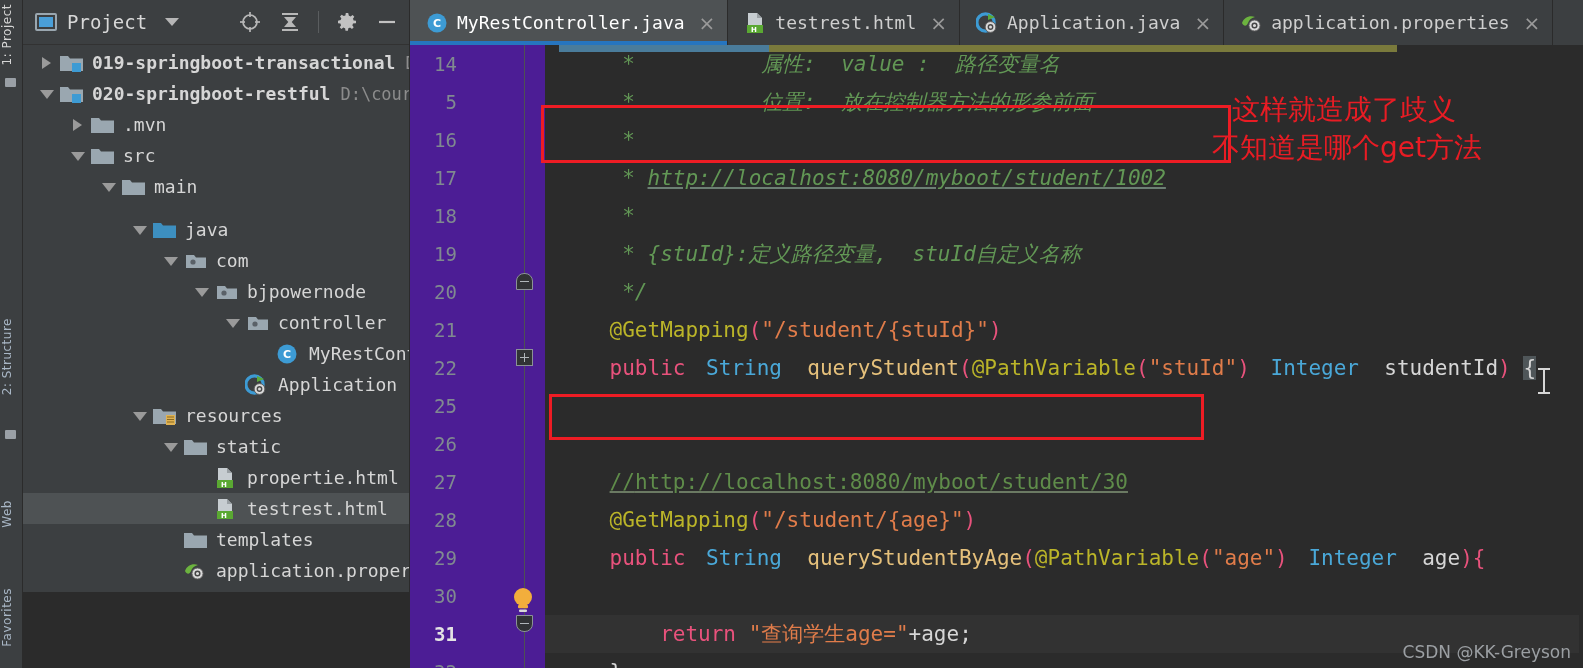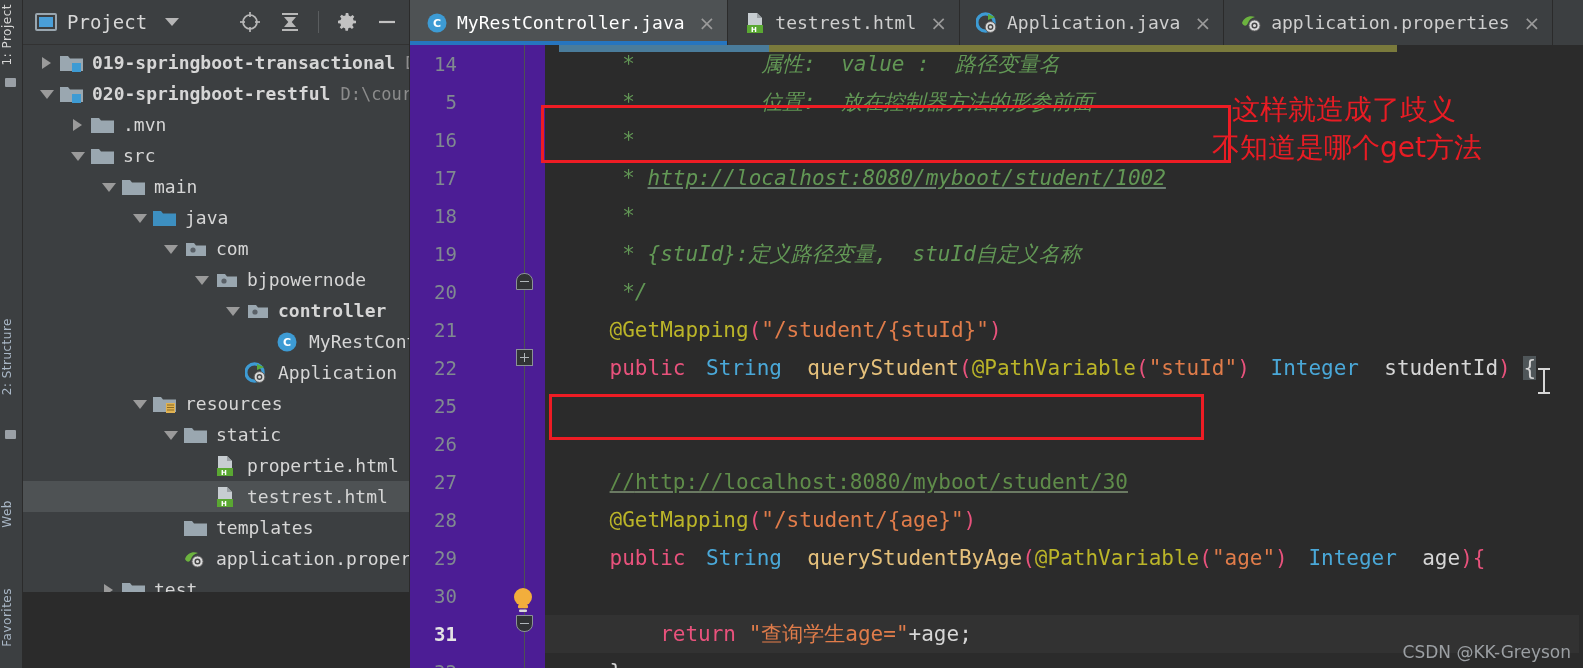--- a/index.html
+++ b/index.html
@@ -272,21 +272,21 @@
             </svg></span>
           <span class="tname">src</span>
         </div>
         <div class="trow" style="padding-left: 76px;">
           <span class="twist d"></span>
           <span class="ticon"><svg width="26" height="22" viewBox="0 0 26 22">
               <path fill="#9aa7b0" d="M1 4h8l2 2.4h13V19H1z"></path>
             </svg></span>
           <span class="tname">main</span>
         </div>
-        <div class="trow" style="padding-left: 107px;">
+        <div class="trow" style="padding-left: 107px; margin-top: 12px;">
           <span class="twist d"></span>
           <span class="ticon"><svg width="26" height="22" viewBox="0 0 26 22">
               <path fill="#3d8fc0" d="M1 4h8l2 2.4h13V19H1z"></path>
             </svg></span>
           <span class="tname">java</span>
         </div>
         <div class="trow" style="padding-left: 138px;">
           <span class="twist d"></span>
           <span class="ticon"><svg width="26" height="22" viewBox="0 0 26 22">
               <path fill="#9aa7b0" d="M3 5h8l2 2.4h10V18H3z"></path>
@@ -295,21 +295,21 @@
           <span class="tname">com</span>
         </div>
         <div class="trow" style="padding-left: 169px;">
           <span class="twist d"></span>
           <span class="ticon"><svg width="26" height="22" viewBox="0 0 26 22">
               <path fill="#9aa7b0" d="M3 5h8l2 2.4h10V18H3z"></path>
               <circle cx="10" cy="12" r="2.6" fill="#5a6168"></circle>
             </svg></span>
           <span class="tname">bjpowernode</span>
         </div>
-        <div class="trow" style="padding-left: 200px; font-weight: bold;">
+        <div class="trow" style="padding-left: 200px;">
           <span class="twist d"></span>
           <span class="ticon"><svg width="26" height="22" viewBox="0 0 26 22">
               <path fill="#9aa7b0" d="M3 5h8l2 2.4h10V18H3z"></path>
               <circle cx="10" cy="12" r="2.6" fill="#5a6168"></circle>
             </svg></span>
           <span class="tname">controller</span>
         </div>
         <div class="trow" style="padding-left: 231px;">
           <span class="twist"></span>
           <span class="ticon"><svg width="22" height="22" viewBox="0 0 22 22">

